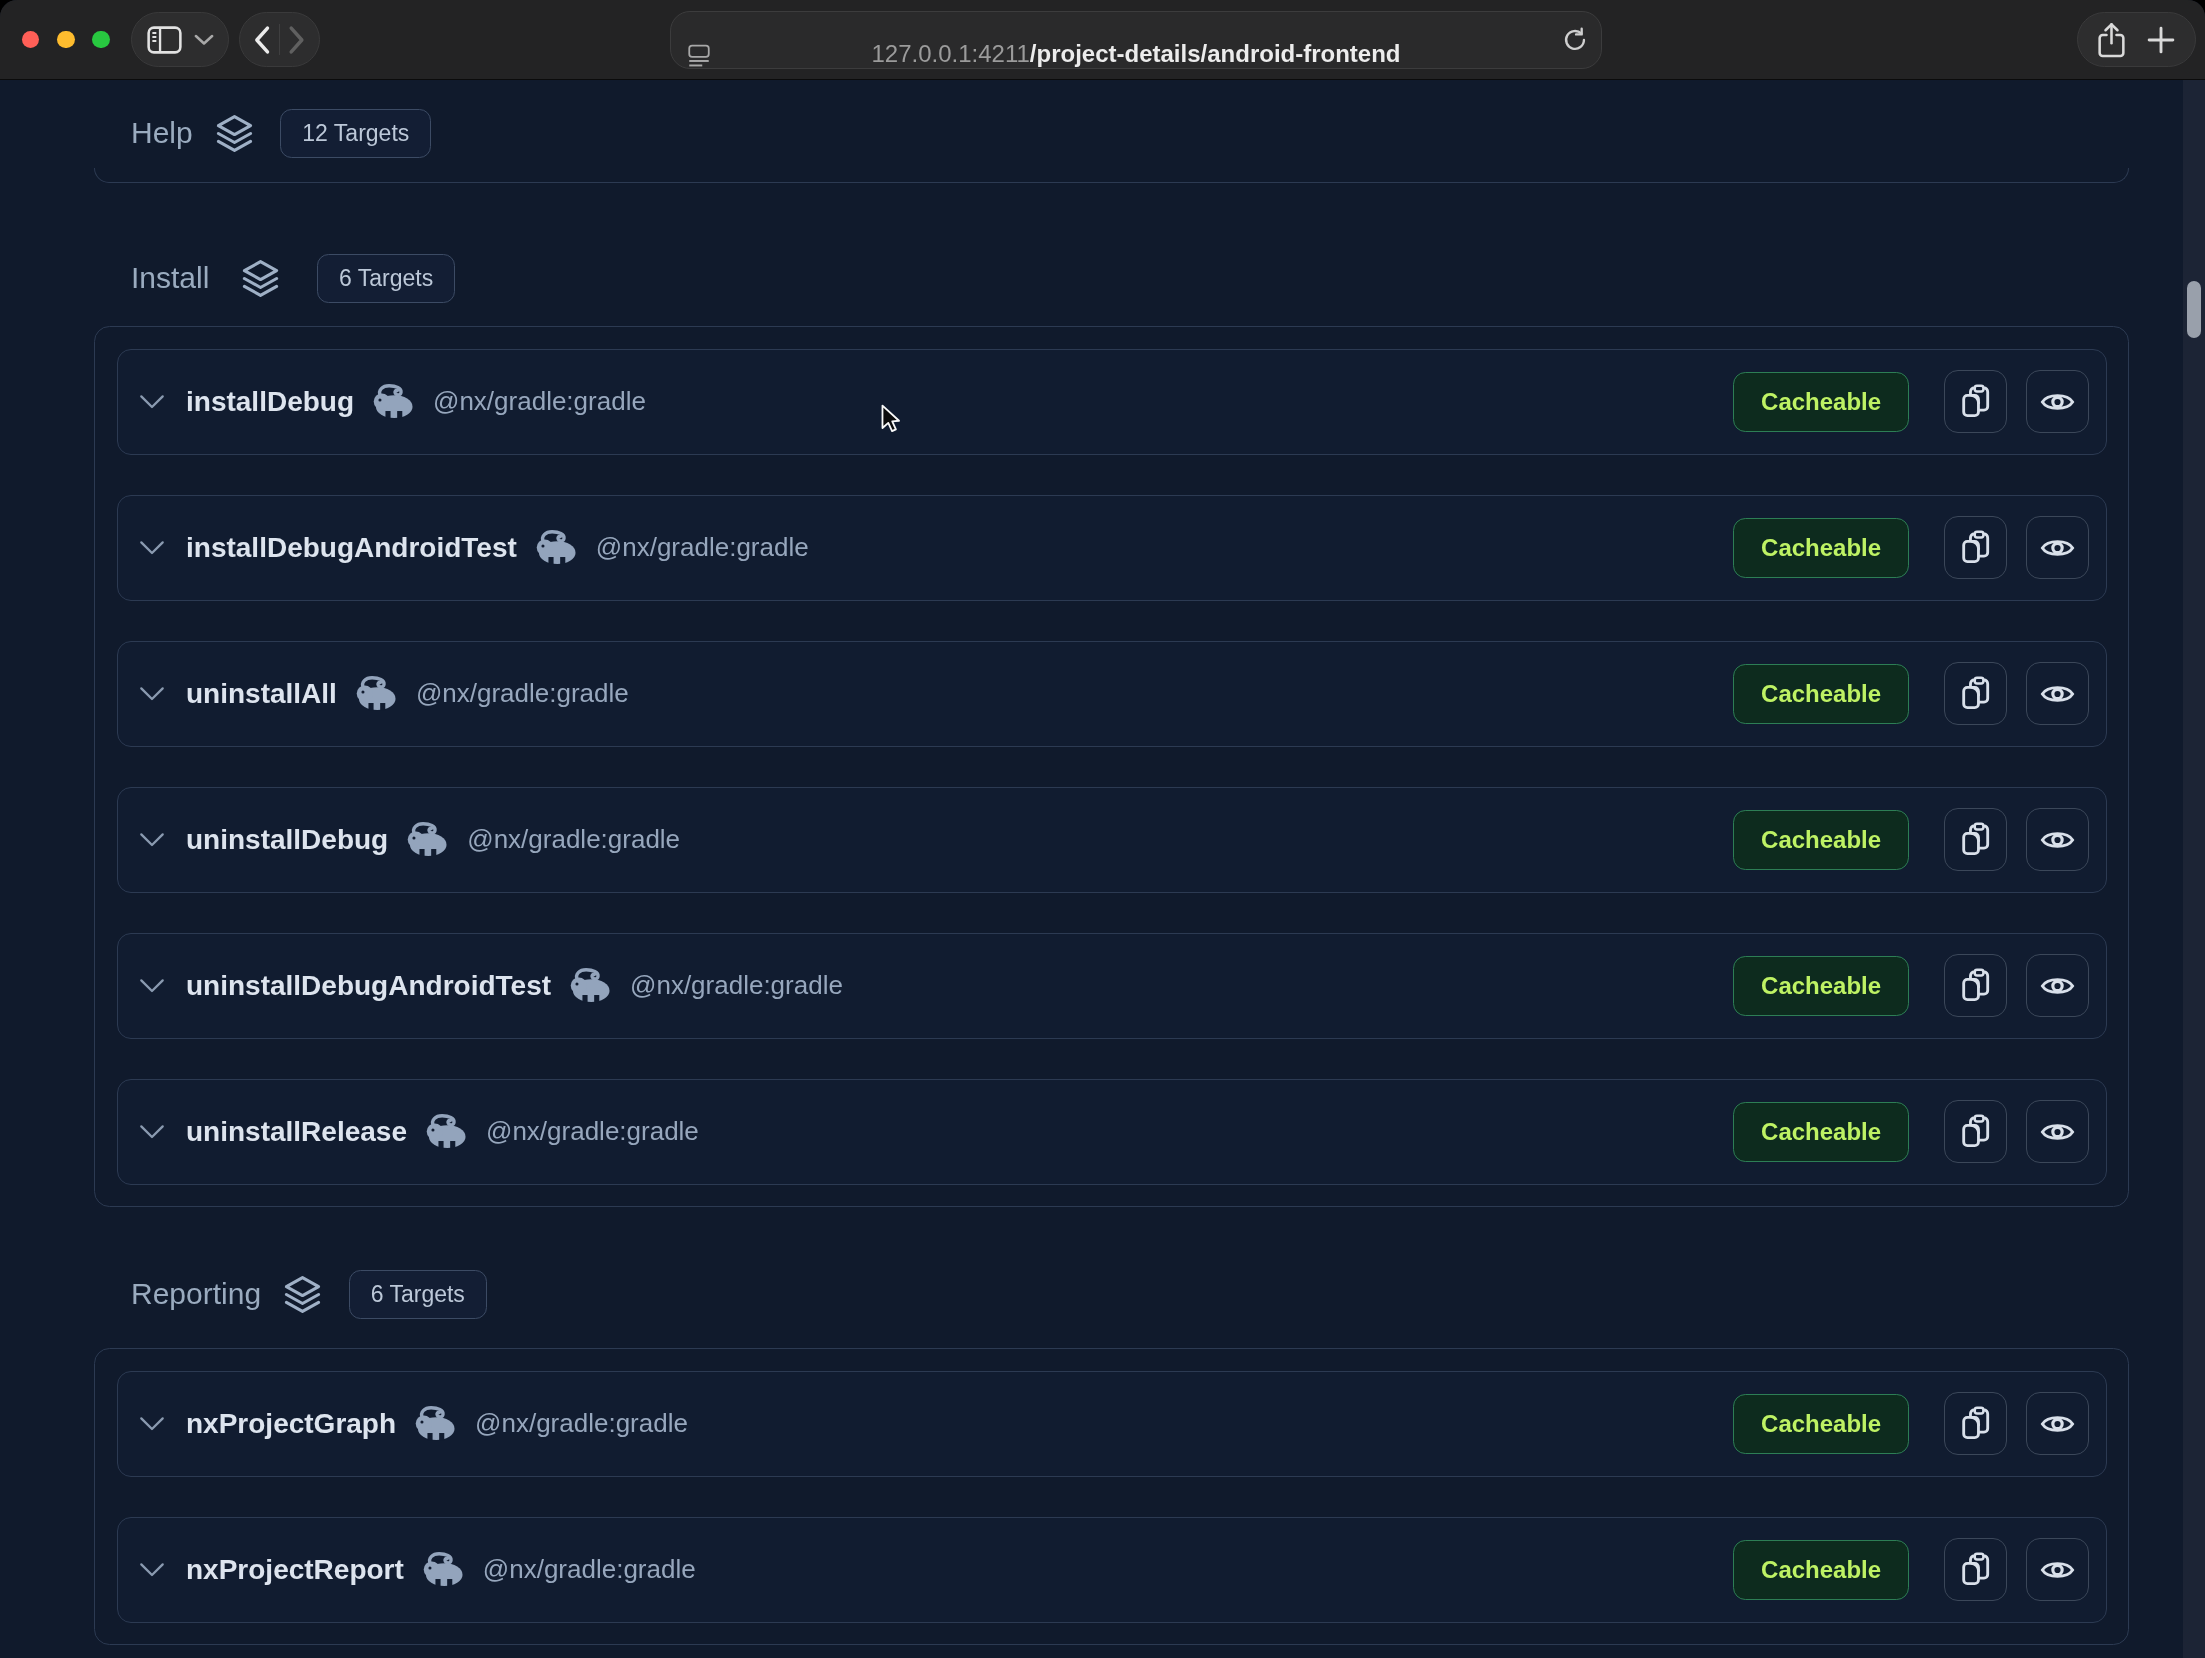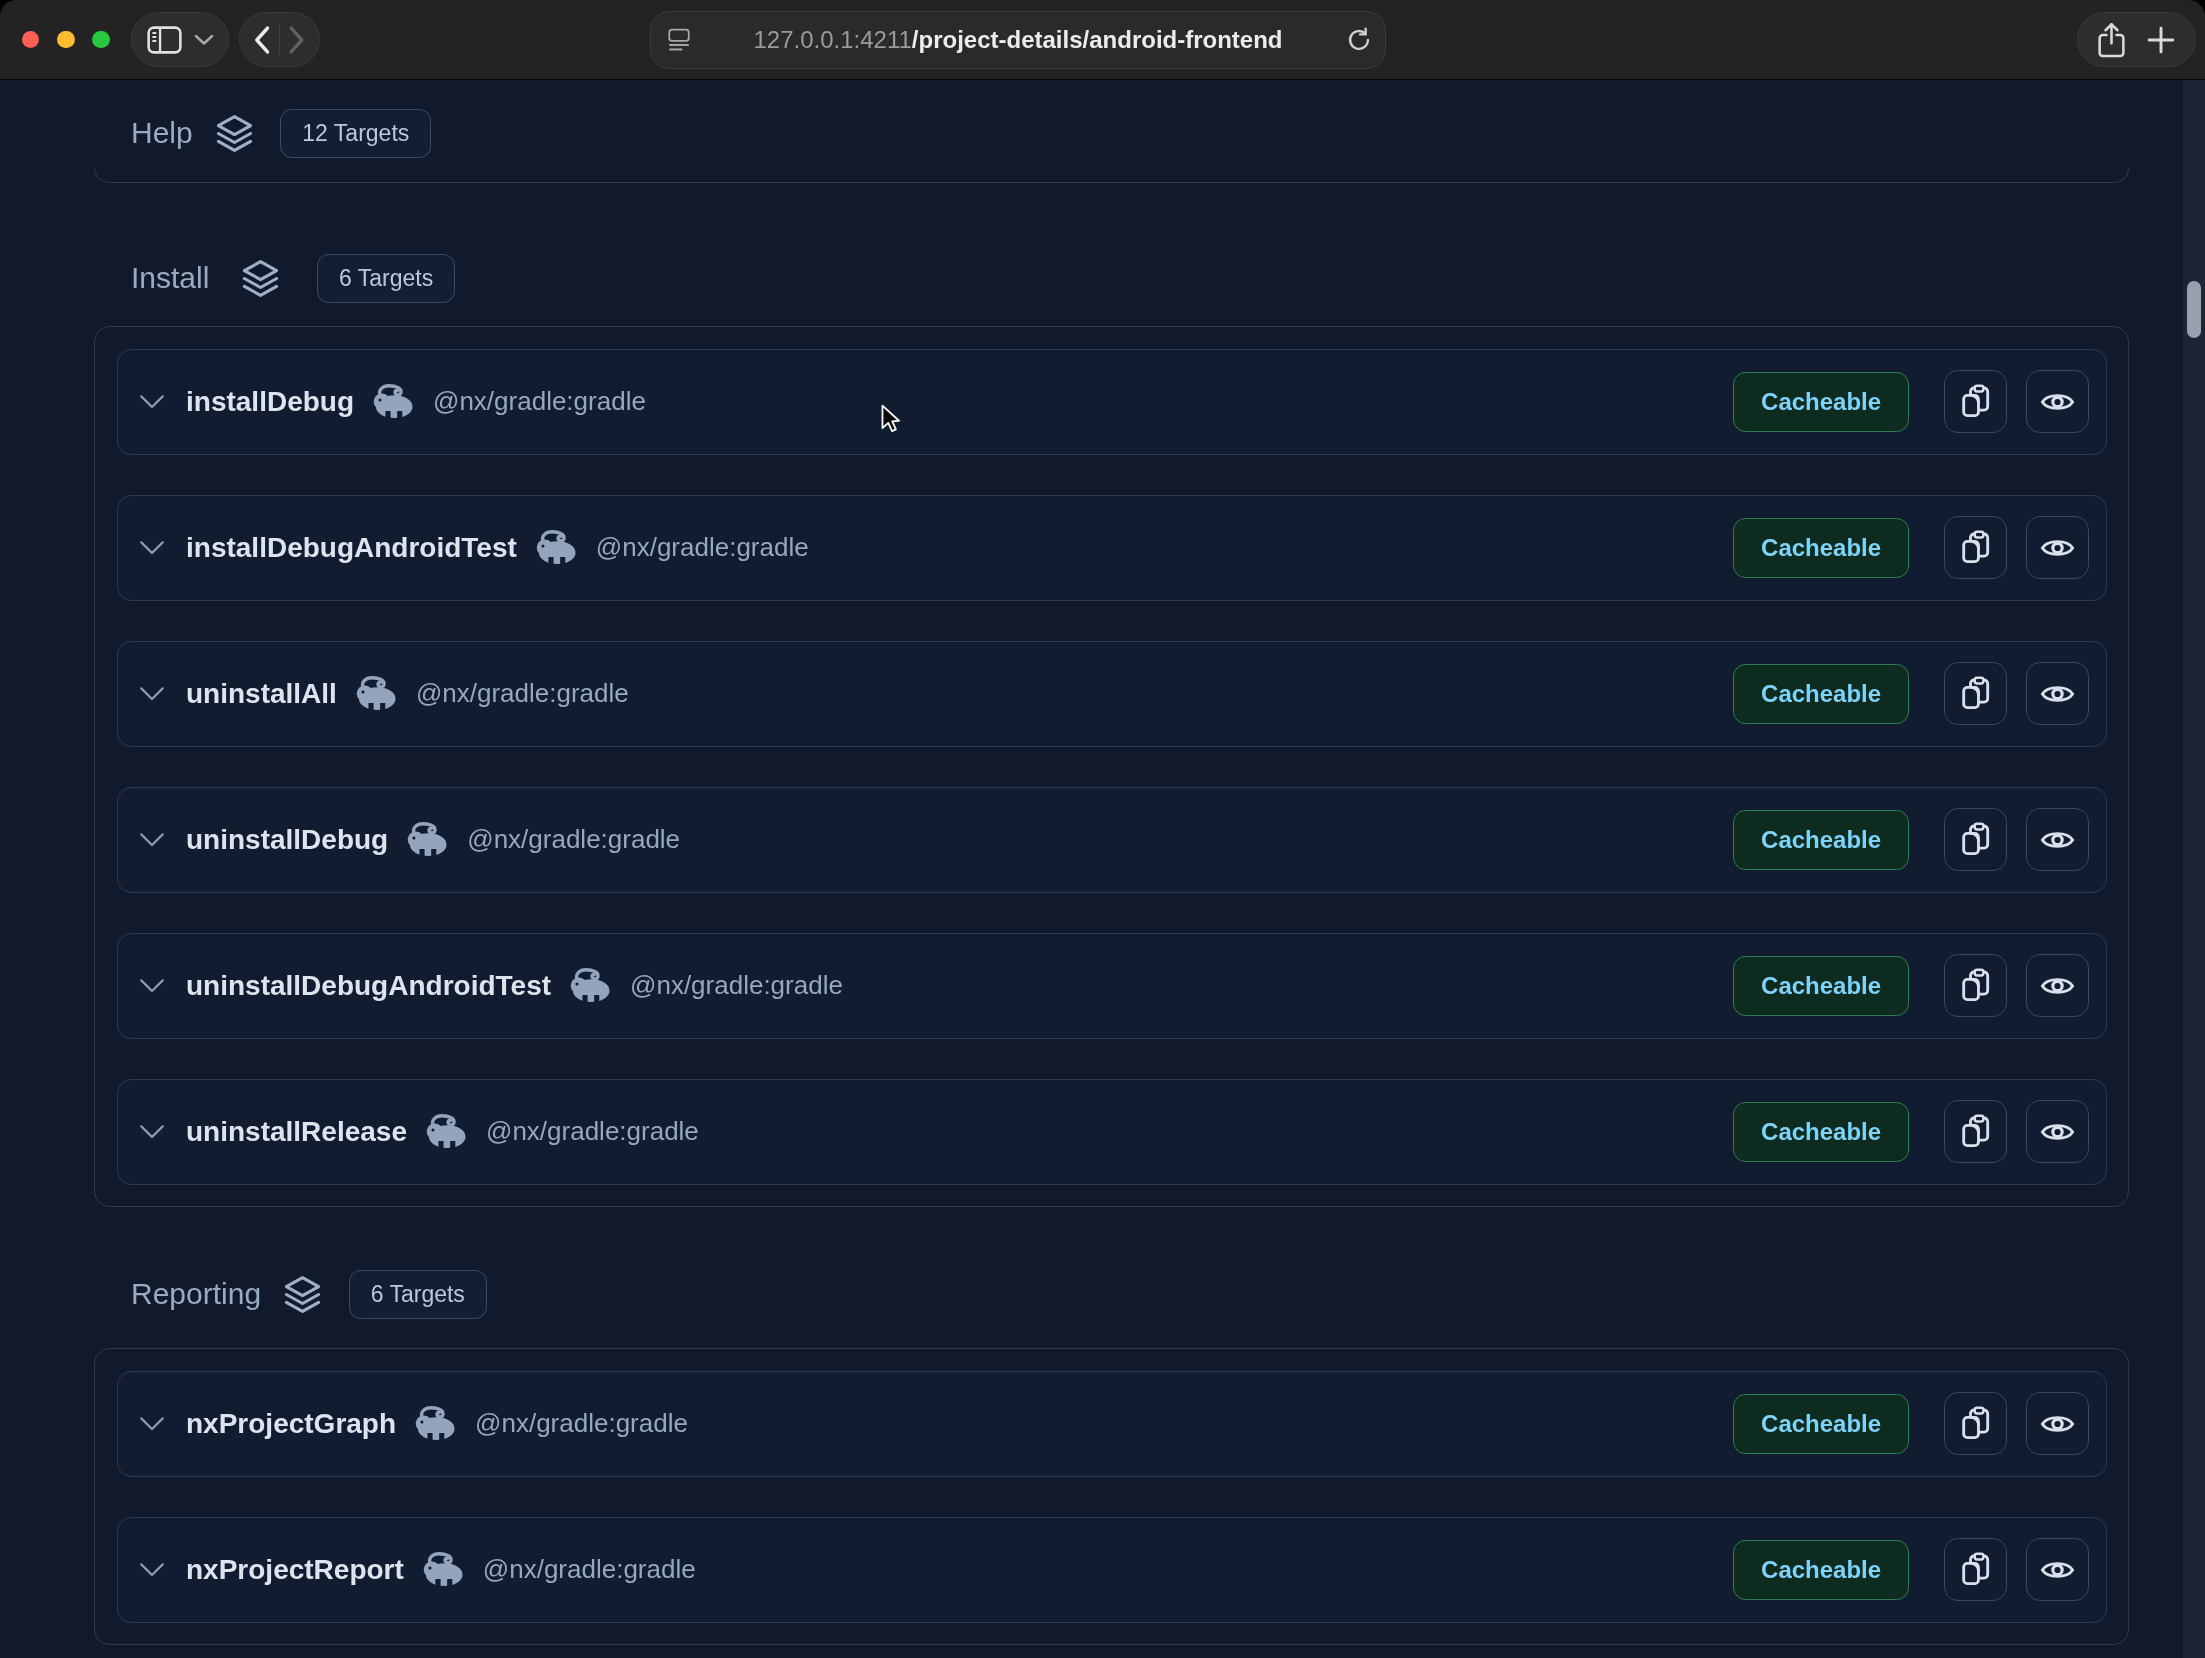--- a/index.html
+++ b/index.html
@@ -18,23 +18,23 @@
   .tl-min   { background:#febc2e; }
   .tl-zoom  { background:#28c840; }
 
   .pill { height:55px; background:#2d2d2e; border:0.8px solid #3a3a3b; border-radius:28px;
           display:flex; align-items:center; }
   .pill-sidebar { margin-left:21px; width:98px; padding:0 14px 0 15.4px; justify-content:space-between; }
   .pill-nav { margin-left:10px; width:81px; justify-content:center; }
   .nav-divider { width:1.5px; height:31px; background:#3f3f40; margin:0 7.7px; }
   .nav-btn { display:flex; align-items:center; justify-content:center; background:none; border:none; }
 
-  .url-field { position:absolute; left:650px; top:10.7px; width:736px; height:58px;
+  .url-field { position:absolute; left:670px; top:10.7px; width:932px; height:58px;
                background:#2a2a2b; border:1.2px solid #3c3c3d; border-radius:20px;
-               display:flex; align-items:center; }
+               display:flex; align-items:flex-end; }
   .url-page-icon { margin-left:15.4px; display:flex; }
   .url-text { position:absolute; left:0; right:0; text-align:center; font-size:24px; }
   .url-host { color:#9b9b9b; }
   .url-path { color:#ececec; font-weight:600; }
   .url-reload { position:absolute; right:12.3px; top:50%; transform:translateY(-50%);
                 background:none; border:none; display:flex; }
 
   .pill-actions { position:absolute; right:9.2px; top:12.3px; width:119px; justify-content:space-evenly; }
   .chrome-btn { background:none; border:none; display:flex; align-items:center; justify-content:center; }
 
@@ -66,21 +66,21 @@
   .target-row + .target-row { margin-top:40px; }
 
   .row-chevron { display:flex; color:#8a9ab0; }
   .row-name  { margin-left:21px; font-size:28px; font-weight:700; color:#dde4ee; }
   .gradle-icon { margin-left:19px; display:flex; color:#93a4bc; }
   .row-plugin { margin-left:19px; font-size:26px; color:#97a7bd; }
   .row-spacer { flex:1; }
 
   .badge-cacheable { height:60px; padding:0 27px; display:flex; align-items:center;
                      background:#0d2b1e; border:1.5px solid #2d7e55; border-radius:12.3px;
-                     color:#7dd3fc; font-size:24px; font-weight:600;margin-left:41px; }
+                     color:#bef264; font-size:24px; font-weight:600;margin-left:41px; }
   .icon-btn { width:63px; height:63px; border:1.5px solid #3b4759; border-radius:14px;
               background:transparent; color:#d9e0ea; display:flex;
               align-items:center; justify-content:center; }
   .btn-copy { margin-left:35px; }
   .btn-eye  { margin-left:18.4px; }
 
   
   .scroll-track { position:absolute; right:0; top:0; bottom:0; width:22px; background:#1c2435; }
   .scroll-thumb { position:absolute; right:3.8px; top:201px; width:14.6px; height:57px;
                   border-radius:7.7px; background:#99a0ab; }

